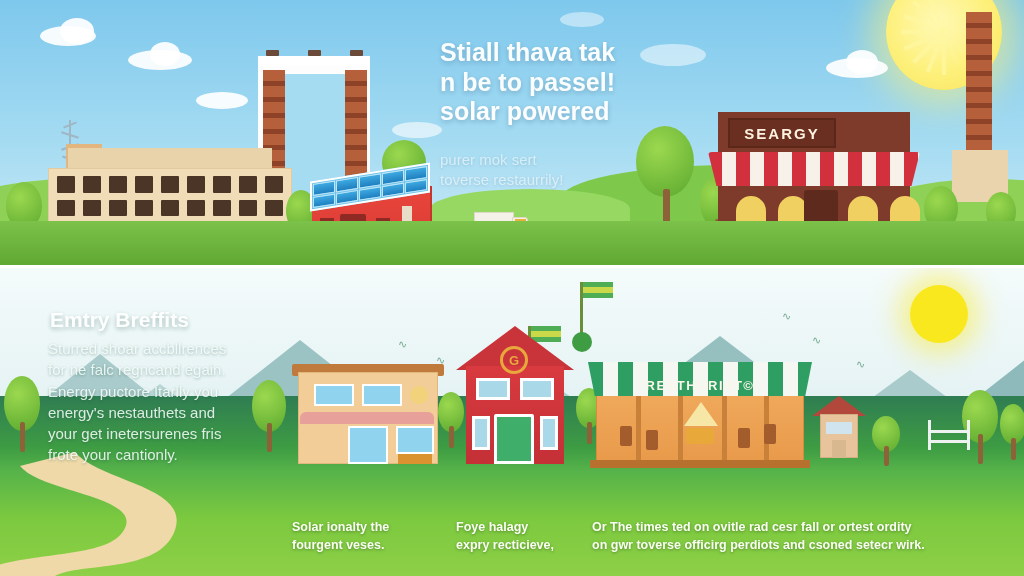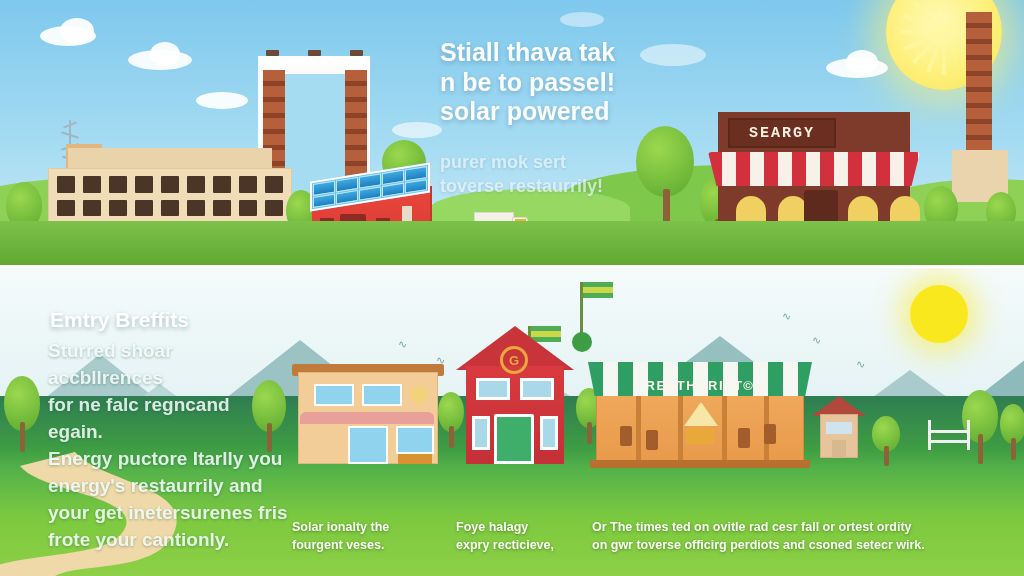--- a/index.html
+++ b/index.html
@@ -66,21 +66,21 @@
   
   .truck { position:absolute; left:474px; top:212px; width:54px; height:28px; }
   .truck-body { position:absolute; left:0; top:0; width:40px; height:20px; background:#f4f1e8; border:1px solid #ddd8c8; }
   .truck-cab { position:absolute; left:38px; top:5px; width:16px; height:15px; background:#f4f1e8; border:1px solid #ddd8c8; border-radius:0 3px 0 0; }
   .truck-win { position:absolute; left:41px; top:7px; width:11px; height:7px; background:#e8b33a; }
   .wheel { position:absolute; bottom:0; width:9px; height:9px; border-radius:50%; background:#3a3a3a; }
 
   
   .rest-top { position:absolute; left:718px; top:112px; width:192px; height:110px; background:#7e3a2a; }
   .rest-sign { position:absolute; left:728px; top:118px; width:108px; height:30px; background:#6a2f21;
-               border:2px solid #5a2719; display:flex; align-items:center; justify-content:center;font-family:Liberation Mono, monospace; }
+               border:2px solid #5a2719; display:flex; align-items:center; justify-content:center; }
   .rest-sign span { color:#fdf2e0; font-size:15px; font-weight:bold; letter-spacing:2px; }
   .awning { position:absolute; left:708px; top:152px; width:212px; height:34px;
             background:repeating-linear-gradient(90deg, #d1303c 0 14px, #f7f1ea 14px 28px);
             border-radius:4px 4px 0 0; clip-path:polygon(0 0,100% 0,96% 100%,4% 100%); }
   .arch { position:absolute; top:196px; width:30px; height:36px; background:#f0d060; border-radius:15px 15px 2px 2px; }
   .rest-door { position:absolute; left:804px; top:190px; width:34px; height:56px; background:#5f2a1e; border-radius:3px 3px 0 0; }
   .rest-steps { position:absolute; left:800px; top:240px; width:44px; height:9px; background:#ded6c2; }
 
   
   .scene-bot { position:absolute; left:0; top:268px; width:1024px; height:308px; overflow:hidden;
@@ -144,29 +144,29 @@
   .flag-base { position:absolute; width:22px; height:8px; background:#4a4a4a; border-radius:3px; }
 
   .bird { position:absolute; color:#2f7d52; font-size:11px; opacity:.6; }
 
   
   .headline { position:absolute; left:440px; top:38px; width:300px; z-index:30;
               color:#fff; font-size:25px; line-height:1.18; font-weight:bold;
               text-shadow:0 2px 5px rgba(80,120,150,.45); }
   .headline .l { display:block; opacity:.96; }
   .subhead { position:absolute; left:440px; top:150px; width:300px; z-index:30;
-             color:#eaf6fb; font-size:18px; line-height:1.35; font-weight:bold; opacity:.7;
+             color:#eaf6fb; font-size:15px; line-height:1.35; font-weight:normal; opacity:.7;
              text-shadow:0 1px 3px rgba(80,120,150,.4); }
   .subhead .l { display:block; }
 
   .benefit-title { position:absolute; left:50px; top:308px; z-index:30; color:#fff;
                    font-size:21px; font-weight:bold; opacity:.93;
                    text-shadow:0 2px 5px rgba(40,90,80,.4); }
   .benefit-body { position:absolute; left:48px; top:338px; width:240px; z-index:30;
-                  color:#f2fbf6; font-size:19px; line-height:1.42; font-weight:bold; opacity:.88;
+                  color:#f2fbf6; font-size:15px; line-height:1.42; font-weight:normal; opacity:.88;
                   text-shadow:0 1px 3px rgba(30,80,70,.45); }
   .benefit-body .l { display:block; }
 
   .caption { position:absolute; bottom:22px; z-index:30; color:#fbfff2; font-size:12.5px;
              line-height:1.45; font-weight:bold; text-shadow:0 1px 3px rgba(40,90,30,.55); }
   .caption .l { display:block; }
 </style>
 </head>
 <body>
 
@@ -445,21 +445,21 @@
       <i style="left:39px;top:0;width:3px;height:30px;"></i>
       <i style="left:0;top:10px;width:42px;height:3px;"></i>
       <i style="left:0;top:20px;width:42px;height:3px;"></i>
     </div>
 
     <div class="benefit-title" style="top:40px;">Emtry Breffits</div>
     <div class="benefit-body" style="top:70px;">
       <span class="l">Sturred shoar accbllrences</span>
       <span class="l">for ne falc regncand egain.</span>
       <span class="l">Energy puctore Itarlly you</span>
-      <span class="l">energy's restaurrily and</span>
+      <span class="l">energy's nestauthets and</span>
       <span class="l">your get inetersurenes fris</span>
       <span class="l">frote your cantionly.</span>
     </div>
 
     <div class="caption" style="left:292px;width:140px;">
       <span class="l">Solar ionalty the</span>
       <span class="l">fourgent veses.</span>
     </div>
     <div class="caption" style="left:456px;width:130px;">
       <span class="l">Foye halagy</span>

